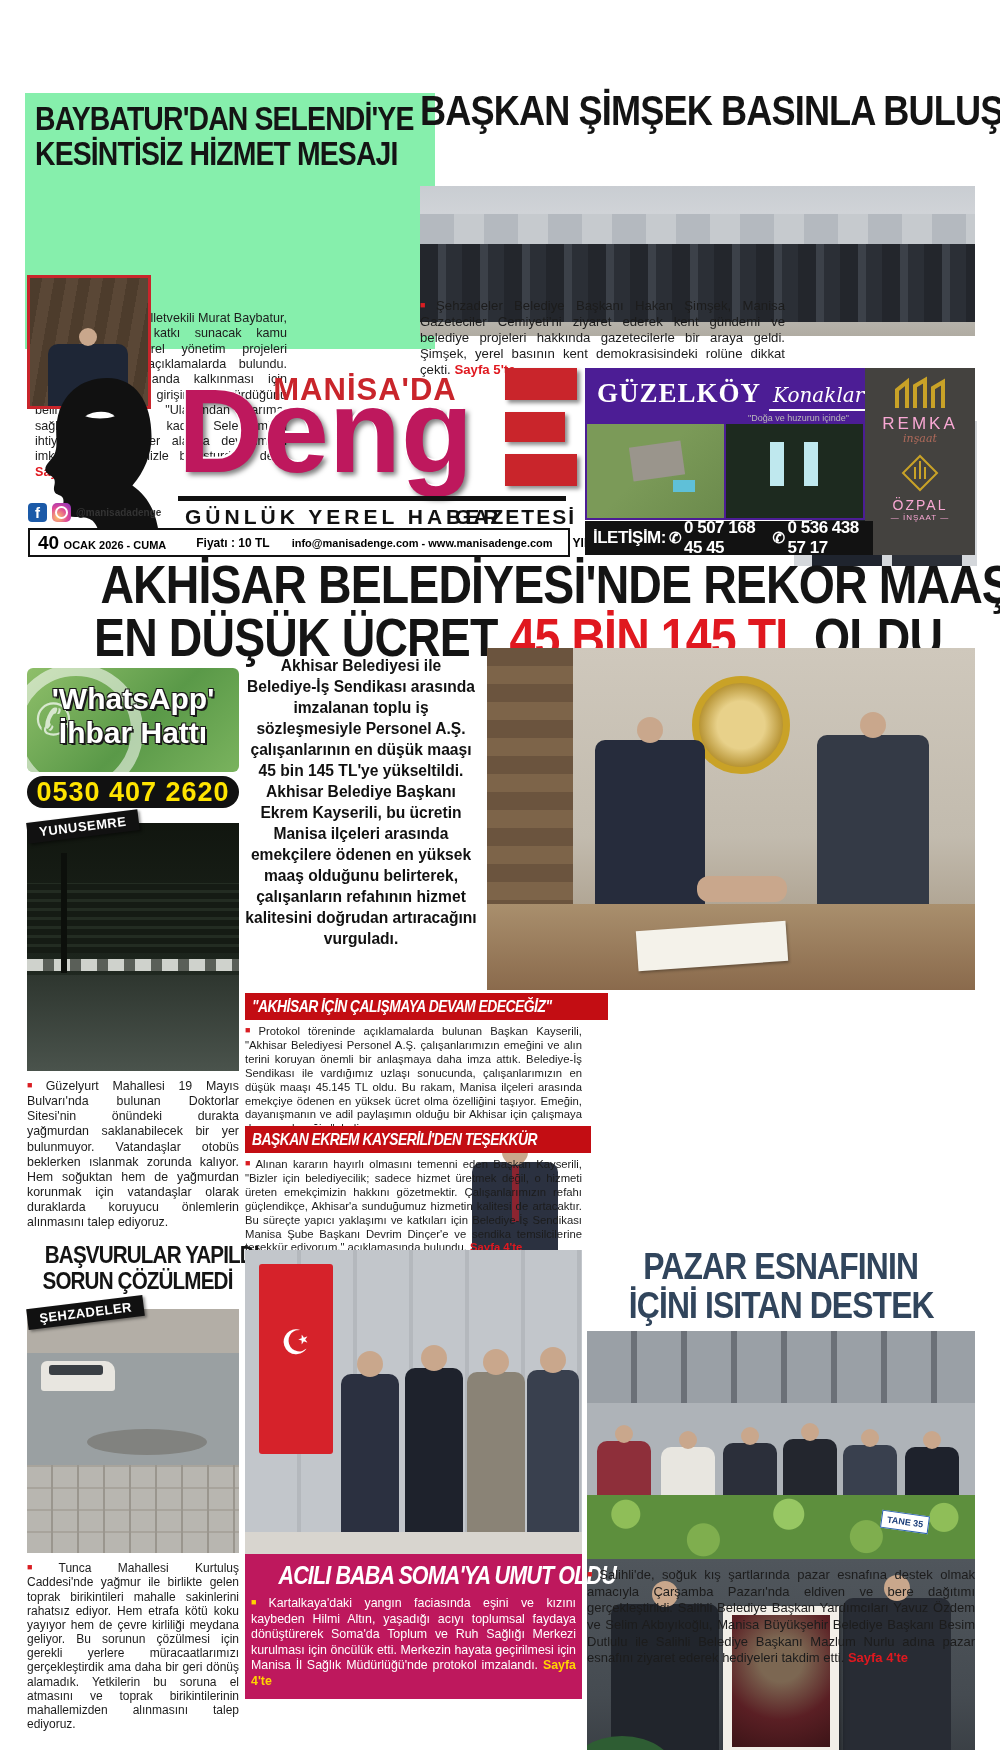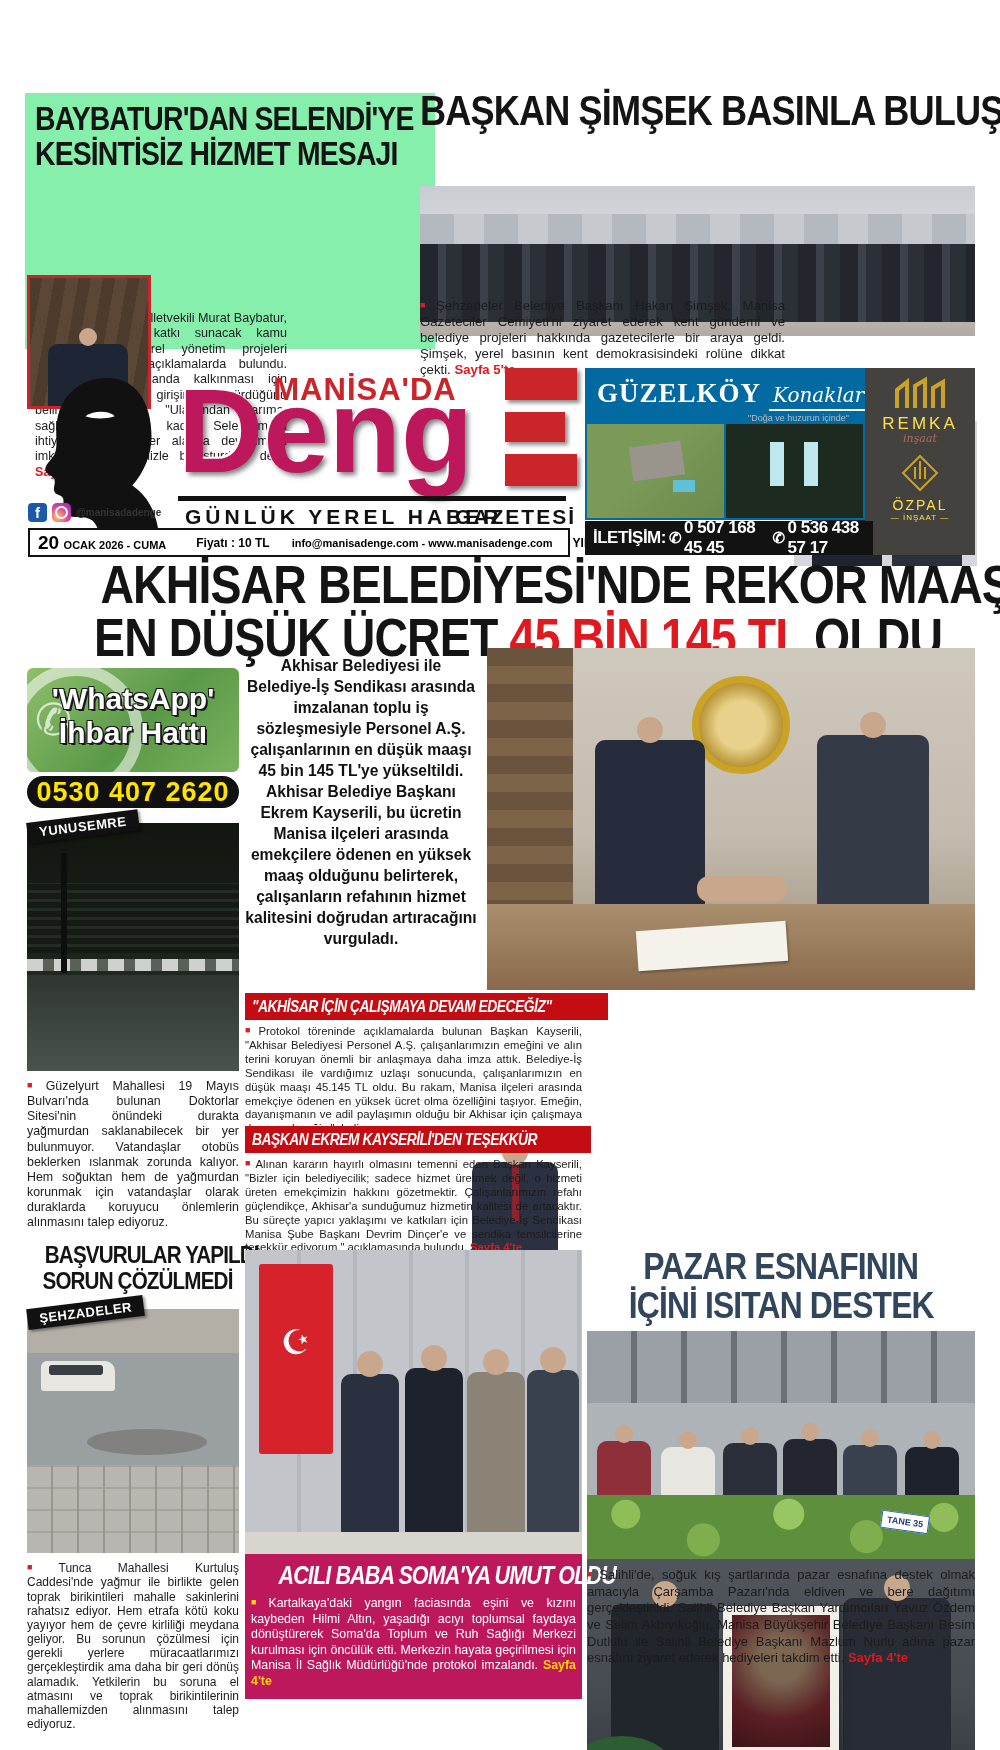--- a/index.html
+++ b/index.html
@@ -30,21 +30,21 @@
   .fig-m::before{width:18px;height:18px;top:-16px;}
   .fig-l::before{width:26px;height:26px;top:-23px;}
   .masthead-rule{background:#111;}
   .daterow{display:flex;align-items:center;border:2px solid #111;background:#fff;}
   .daterow .cell{display:flex;align-items:baseline;padding:0 8px;white-space:nowrap;}
   .fb{width:19px;height:19px;background:#1b5aa8;color:#fff;border-radius:4px;font-weight:800;
       font-size:15px;display:flex;align-items:center;justify-content:center;}
   .ig{width:19px;height:19px;border-radius:5px;display:flex;align-items:center;justify-content:center;
       background:radial-gradient(circle at 30% 75%,#fdc468,#df4996 50%,#9b36b7 85%);}
   .ig i{width:9px;height:9px;border:2px solid #fff;border-radius:50%;display:block;}
-  .goldtxt{color:#fde047;}
+  .goldtxt{color:#f9a8d4;}
 </style>
 </head>
 <body>
 
 <div class="page">
 
   <div class="abs cream" style="left:25px;top:93px;width:390px;height:240px;">
     <div class="hl" style="font-size:33px;line-height:35px;">
       <span class="condl">BAYBATUR'DAN SELENDİ'YE</span><br>
       <span class="condl">KESİNTİSİZ HİZMET MESAJI</span>
@@ -109,31 +109,31 @@
           <span>f</span>
         </div>
       <div class="ig">
           <i></i>
         </div>
       <span style="font-size:10px;font-weight:700;color:#333;">@manisadadenge</span>
     </div>
 
     <div class="daterow abs" style="left:28px;top:160px;width:538px;height:25px;">
       <div class="cell">
-        <span style="font-size:19px;font-weight:800;">20</span>&nbsp;
+        <span style="font-size:19px;font-weight:800;">40</span>&nbsp;
         <span style="font-size:11px;font-weight:800;">OCAK 2026 - CUMA</span>
       </div>
       <div class="cell" style="margin-left:14px;font-size:12px;font-weight:700;">Fiyatı : 10 TL</div>
       <div class="cell" style="margin-left:6px;font-size:11px;font-weight:700;">info@manisadenge.com  -  www.manisadenge.com</div>
       <div class="cell" style="margin-left:4px;font-size:12px;font-weight:800;">YIL 26</div>
       <div class="cell" style="margin-left:2px;font-size:12px;font-weight:800;border:2px solid #111;padding:0 5px;">SAYI 7668</div>
     </div>
 
     <div class="abs" style="left:585px;top:0;width:390px;height:187px;">
-      <div class="abs" style="left:0;top:0;width:280px;height:152px;background:#0369a1;">
+      <div class="abs" style="left:0;top:0;width:280px;height:152px;background:#4c1d95;">
         <div style="display:flex;align-items:baseline;gap:8px;padding:10px 0 0 12px;">
           <span style="color:#fff;font-family:'Liberation Serif',serif;font-weight:800;font-size:27px;letter-spacing:1px;">GÜZELKÖY</span>
           <span style="color:#fff;font-family:'DejaVu Serif',serif;font-style:italic;font-size:20px;border-bottom:2px solid #fff;padding:0 4px 2px;">Konakları</span>
         </div>
         <div style="color:#bbb;font-size:9px;text-align:right;padding:2px 16px 0 0;">"Doğa ve huzurun içinde"</div>
         <div class="photo" style="position:absolute;left:2px;bottom:2px;width:137px;height:94px;
              background:linear-gradient(135deg,#7b9a58 0 45%,#6b8a4c),radial-gradient(ellipse at 42% 40%,#9a958c 0 28%,transparent 30%);">
           <div class="abs" style="left:44px;top:20px;width:52px;height:34px;background:#9a958c;transform:rotate(-8deg);"></div>
           <div class="abs" style="left:86px;top:56px;width:22px;height:12px;background:#5fc0d8;"></div>
         </div>

